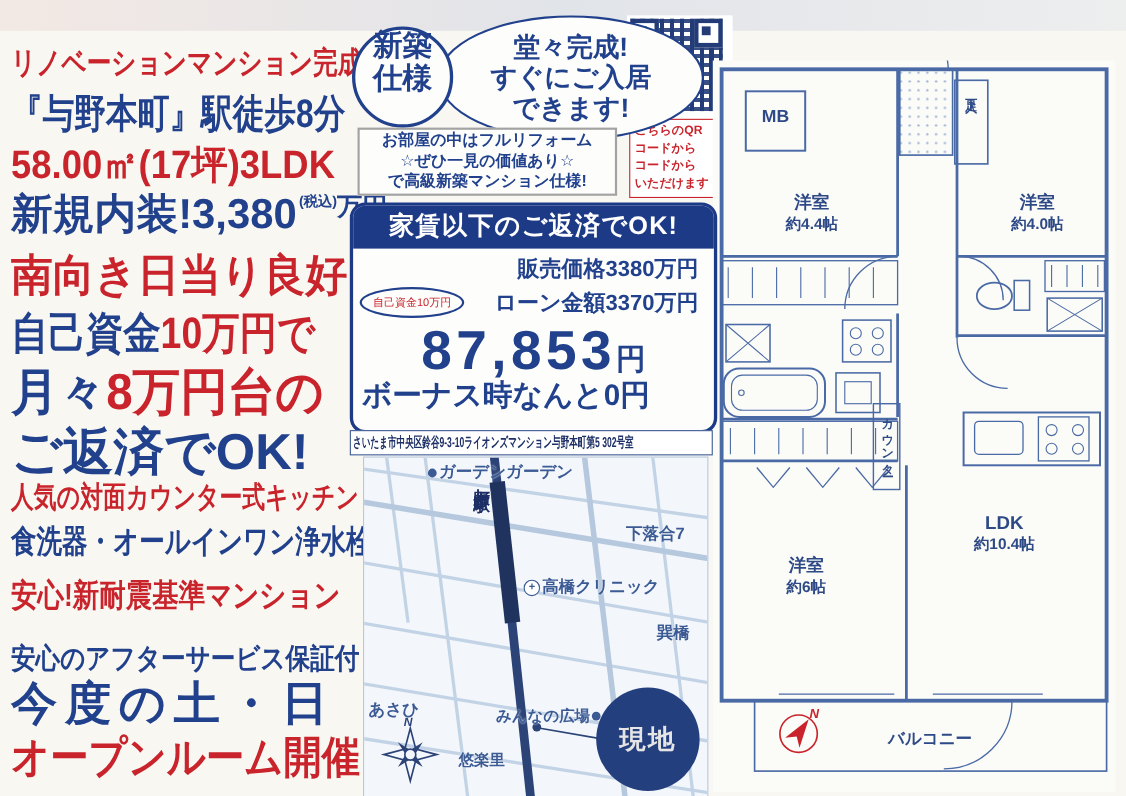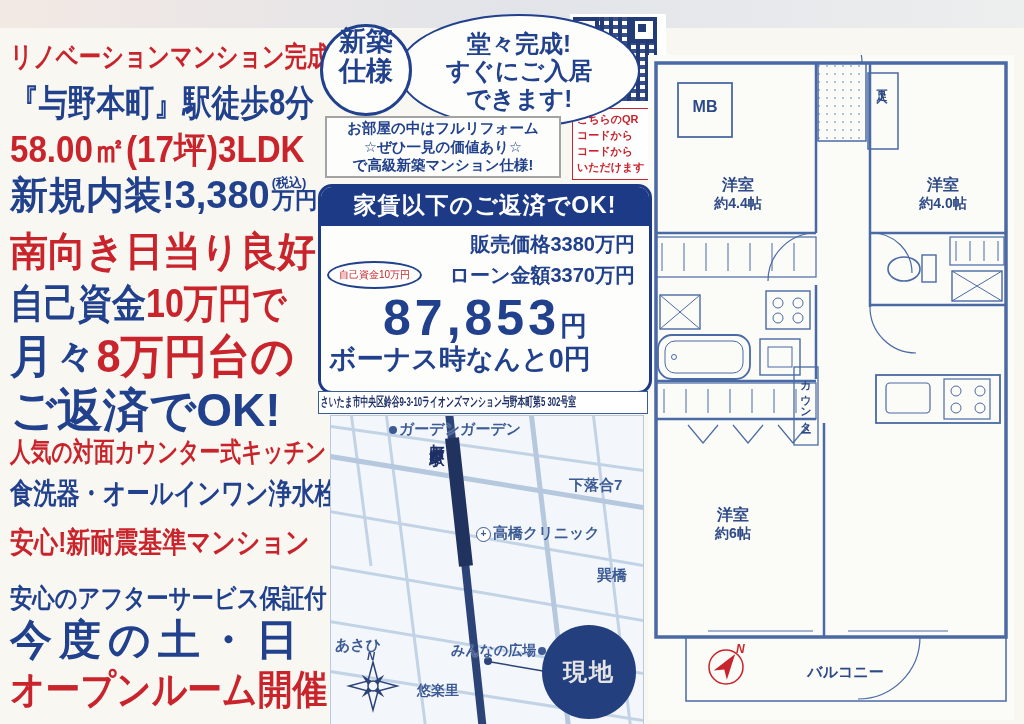--- a/index.html
+++ b/index.html
@@ -9,21 +9,21 @@
     font-family:"Liberation Sans","DejaVu Sans",sans-serif;
   }
   .abs{position:absolute;}
   
   .hl{position:absolute;left:10px;font-weight:bold;white-space:nowrap;
       transform-origin:left top;line-height:1.05;}
   .red{color:#c9242c;}
   .blue{color:#21418d;}
   .hl .seg-red{color:#c9242c;}
   .hl .seg-blue{color:#21418d;}
-  .price-stack{display:inline-flex;flex-direction:column;vertical-align:top;
+  .price-stack{display:inline-flex;vertical-align:top;
       margin-left:2px;line-height:1;justify-content:center;}
   .price-stack .tax{font-size:13px;}
   .price-stack .unit{font-size:23px;}
   
   .badge-circle{position:absolute;left:320px;top:24px;width:86px;height:86px;
       border:3px solid #21418d;border-radius:50%;background:#fdfdfb;
       display:flex;flex-direction:column;align-items:center;
       font-weight:bold;color:#21418d;font-size:27px;line-height:1.1;z-index:3;}
   .bubble{position:absolute;left:398px;top:14px;width:238px;height:110px;
       border:2.5px solid #21418d;border-radius:50%;background:#fdfdfb;
@@ -309,16 +309,20 @@
     <div class="plan-label" style="left:240px;top:120px;width:110px;font-size:16px;">
       <div>洋室</div>
       <div class="size">約4.0帖</div>
     </div>
     <div class="vlabel abs" style="left:226px;top:26px;height:62px;">下足入</div>
     <div class="vlabel abs" style="left:150px;top:318px;height:70px;">カウンター</div>
     <div class="plan-label" style="left:30px;top:450px;width:110px;font-size:16px;">
       <div>洋室</div>
       <div class="size">約6帖</div>
     </div>
+    <div class="plan-label" style="left:205px;top:410px;width:120px;font-size:17px;">
+      <div>LDK</div>
+      <div class="size">約10.4帖</div>
+    </div>
     <div class="plan-label" style="left:140px;top:608px;width:115px;font-size:15px;">バルコニー</div>
   </div>
 
 </div>
 
 </body></html>

